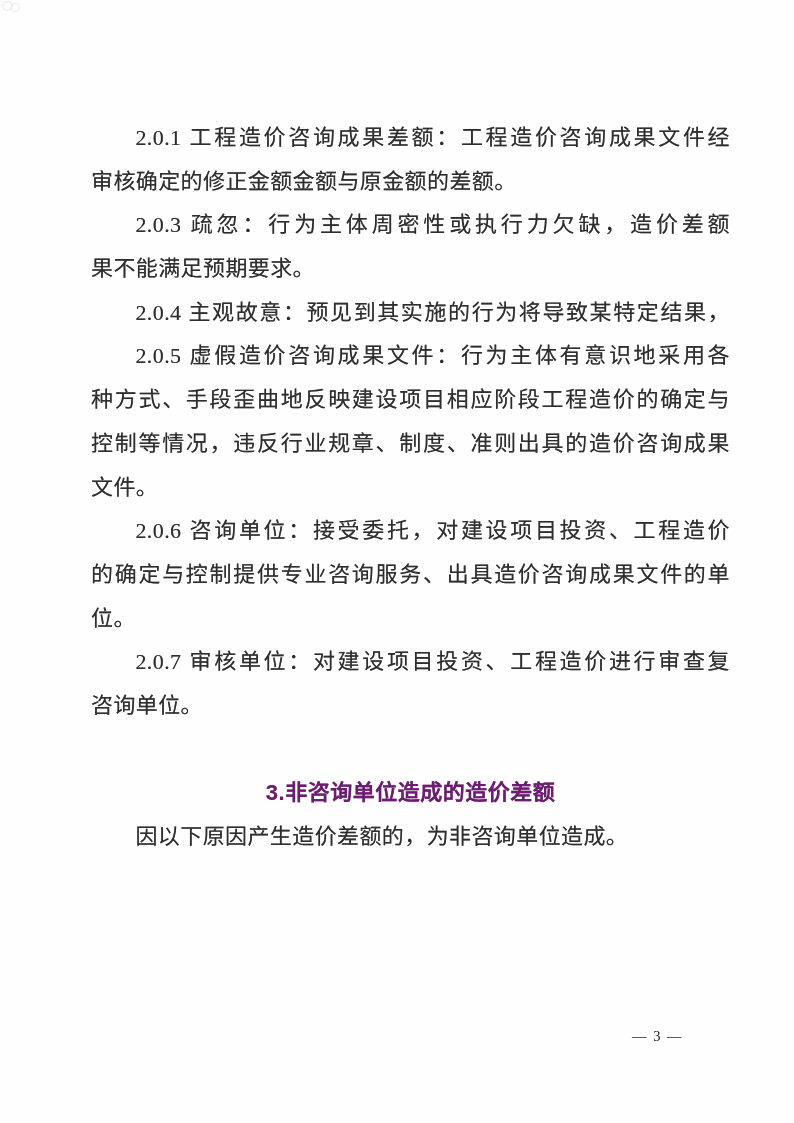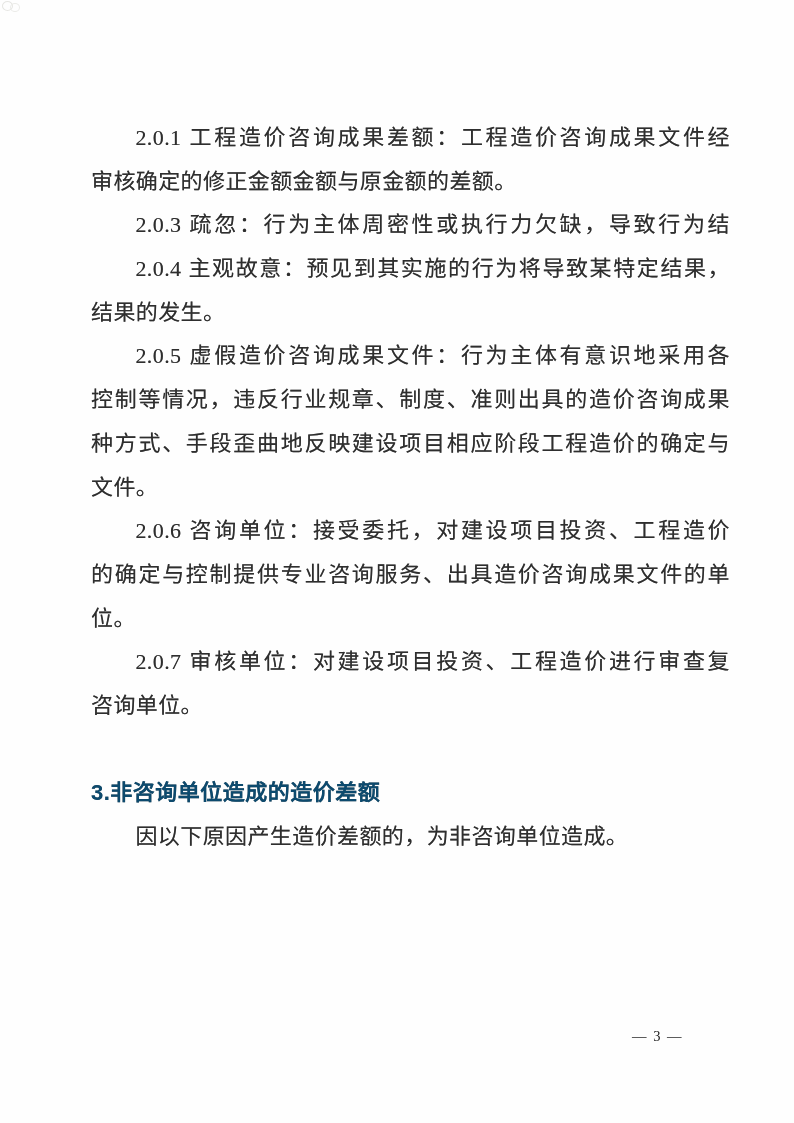--- a/index.html
+++ b/index.html
@@ -57,26 +57,26 @@
     text-align: justify;
     text-align-last: justify;
   }
   .line.first { text-indent: 2.02em; }
   .line.blank { height: 43.7px; }
 
   .heading {
     height: 43.7px;
     line-height: 43.7px;
     margin: 0;
-    text-align: left;
+    text-align: center;
     font-family: "Liberation Sans", "DejaVu Sans", sans-serif;
     font-weight: 700;
     font-size: 22px;
     letter-spacing: 0.5px;
-    color: #0c4a6e;
+    color: #701a75;
     text-shadow: 0 0 0.4px rgba(28,28,28,0.6);
   }
 
   .footer {
     position: absolute;
     top: 1028px;
     right: 111px;
     font-size: 14.5px;
     letter-spacing: 1.5px;
     color: #222;
@@ -86,26 +86,26 @@
 </head>
 <body>
 
 <div class="page">
   <div class="speck"></div>
 
   <div class="content">
     <div id="def-lines">
         <div class="line first fill">2.0.1 工程造价咨询成果差额：工程造价咨询成果文件经</div>
         <div class="line">审核确定的修正金额金额与原金额的差额。</div>
-        <div class="line first fill">2.0.3 疏忽：行为主体周密性或执行力欠缺，导致行为结</div>
+        <div class="line first fill">2.0.3 疏忽：行为主体周密性或执行力欠缺，造价差额</div>
+        <div class="line">果不能满足预期要求。</div>
         <div class="line first fill">2.0.4 主观故意：预见到其实施的行为将导致某特定结果，</div>
-        <div class="line">结果的发生。</div>
         <div class="line first fill">2.0.5 虚假造价咨询成果文件：行为主体有意识地采用各</div>
+        <div class="line fill">种方式、手段歪曲地反映建设项目相应阶段工程造价的确定与</div>
         <div class="line fill">控制等情况，违反行业规章、制度、准则出具的造价咨询成果</div>
-        <div class="line fill">种方式、手段歪曲地反映建设项目相应阶段工程造价的确定与</div>
         <div class="line">文件。</div>
         <div class="line first fill">2.0.6 咨询单位：接受委托，对建设项目投资、工程造价</div>
         <div class="line fill">的确定与控制提供专业咨询服务、出具造价咨询成果文件的单</div>
         <div class="line">位。</div>
         <div class="line first fill">2.0.7 审核单位：对建设项目投资、工程造价进行审查复</div>
         <div class="line">咨询单位。</div>
       </div>
     <div class="line blank"></div>
     <h2 class="heading">3.非咨询单位造成的造价差额</h2>
     <div class="line first">因以下原因产生造价差额的，为非咨询单位造成。</div>

